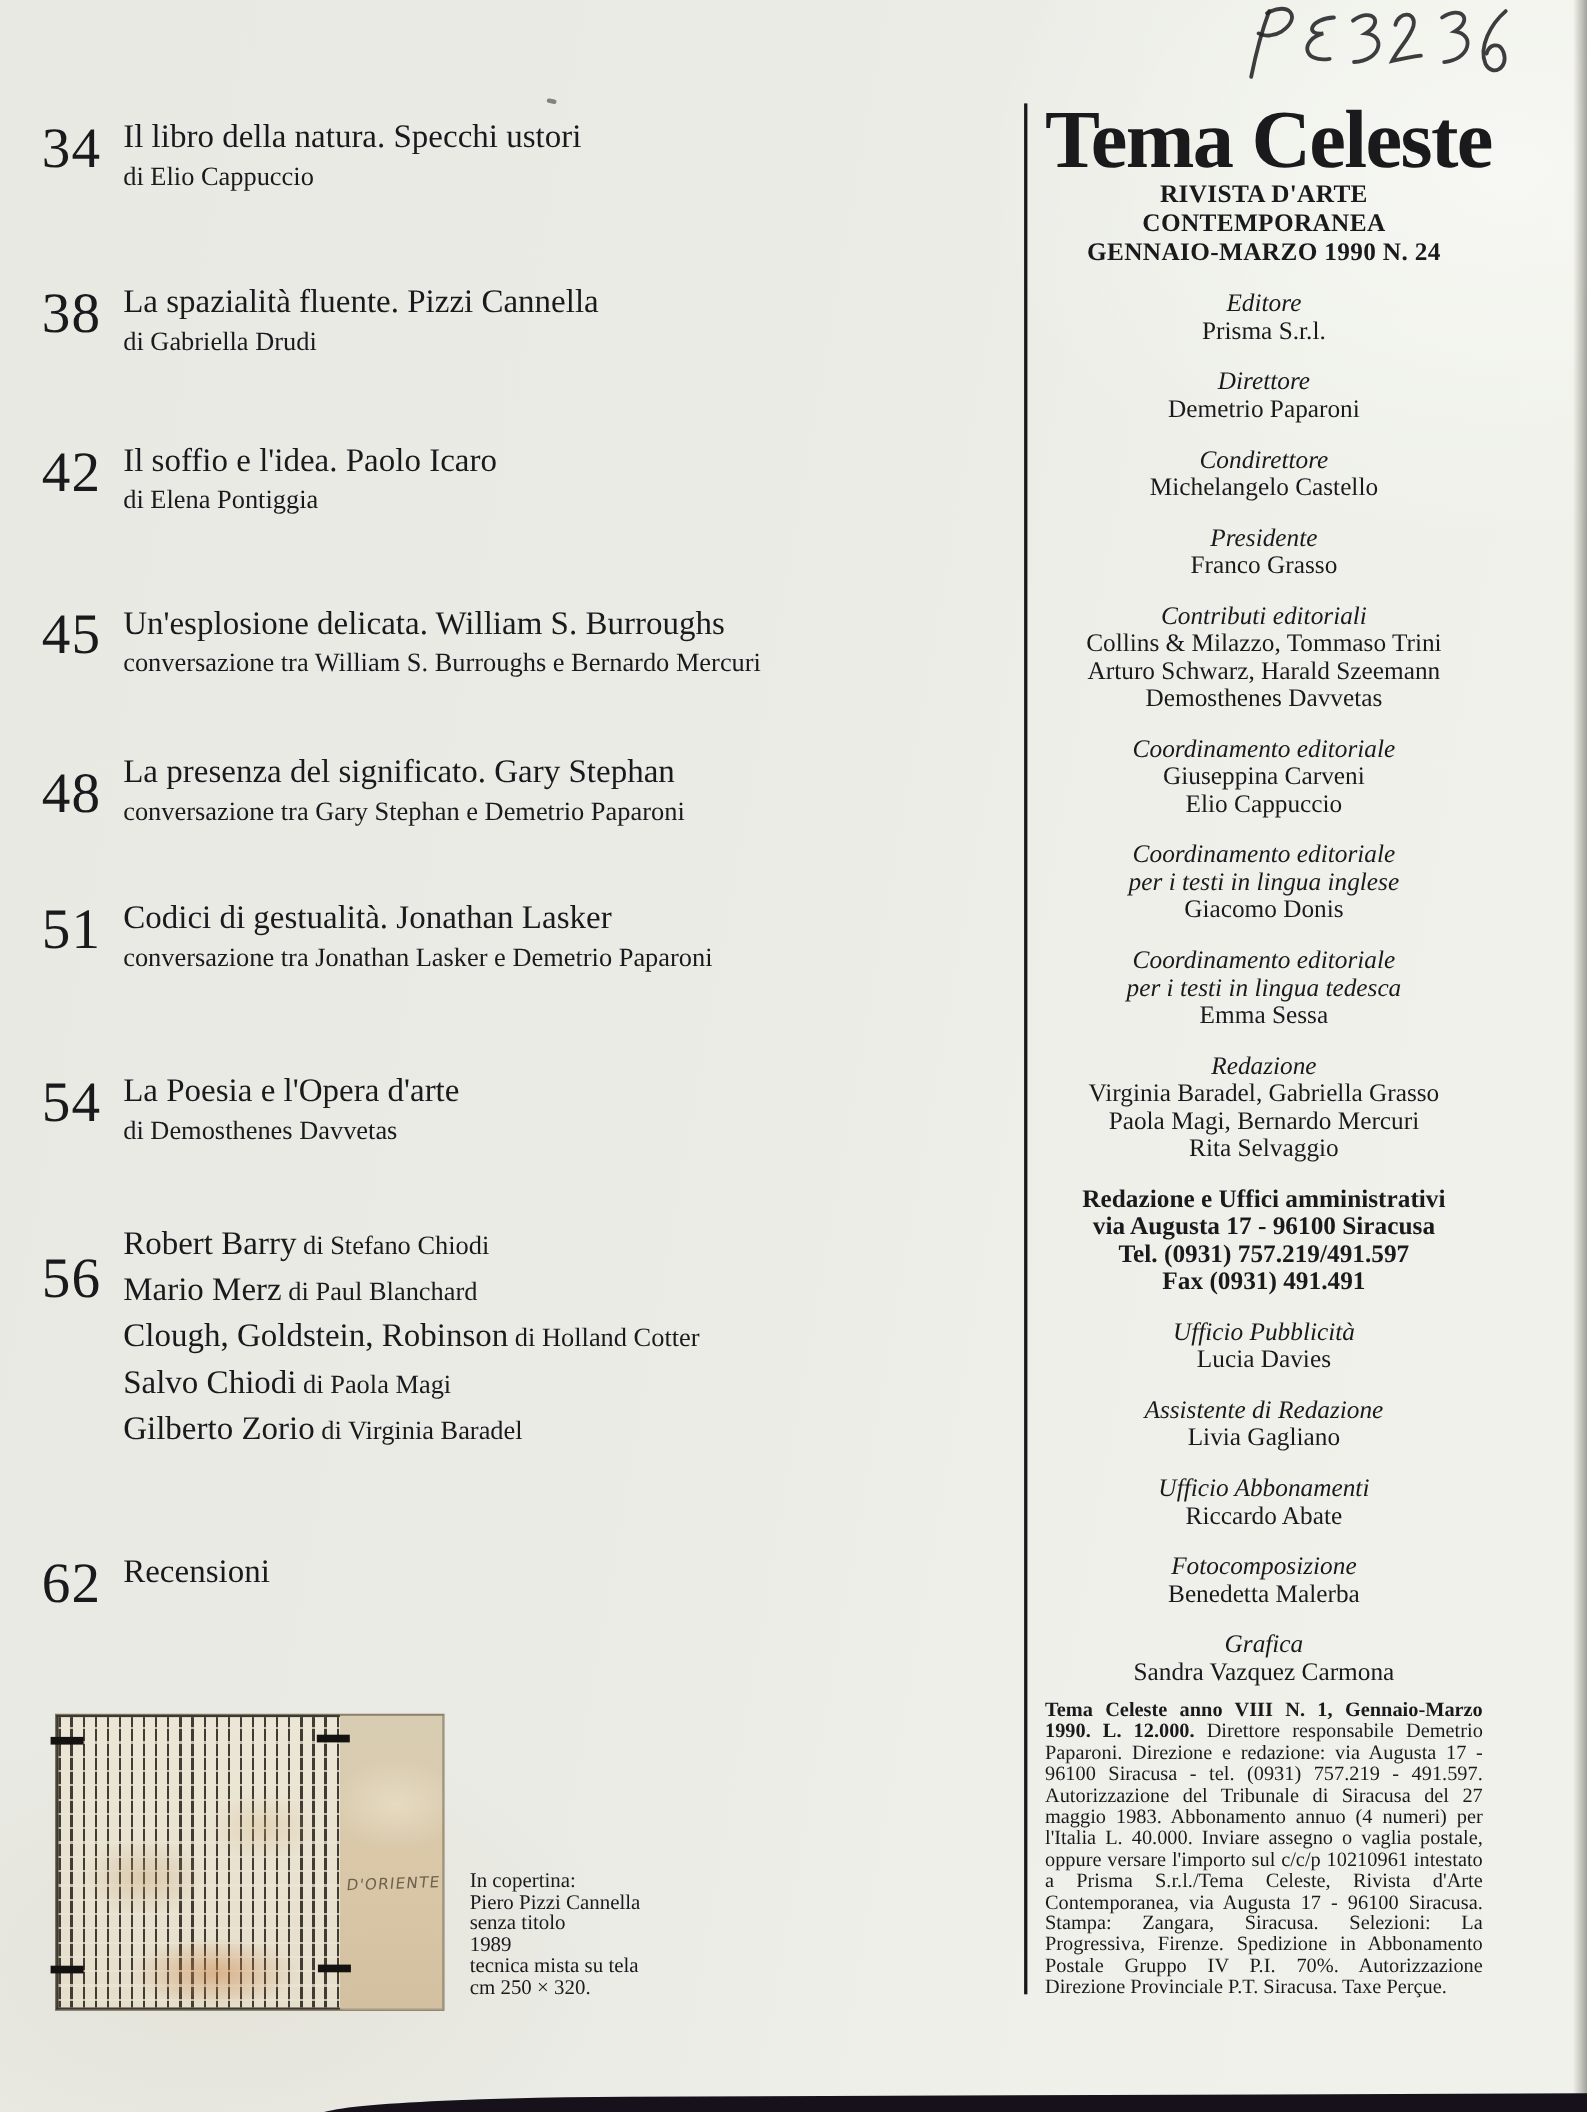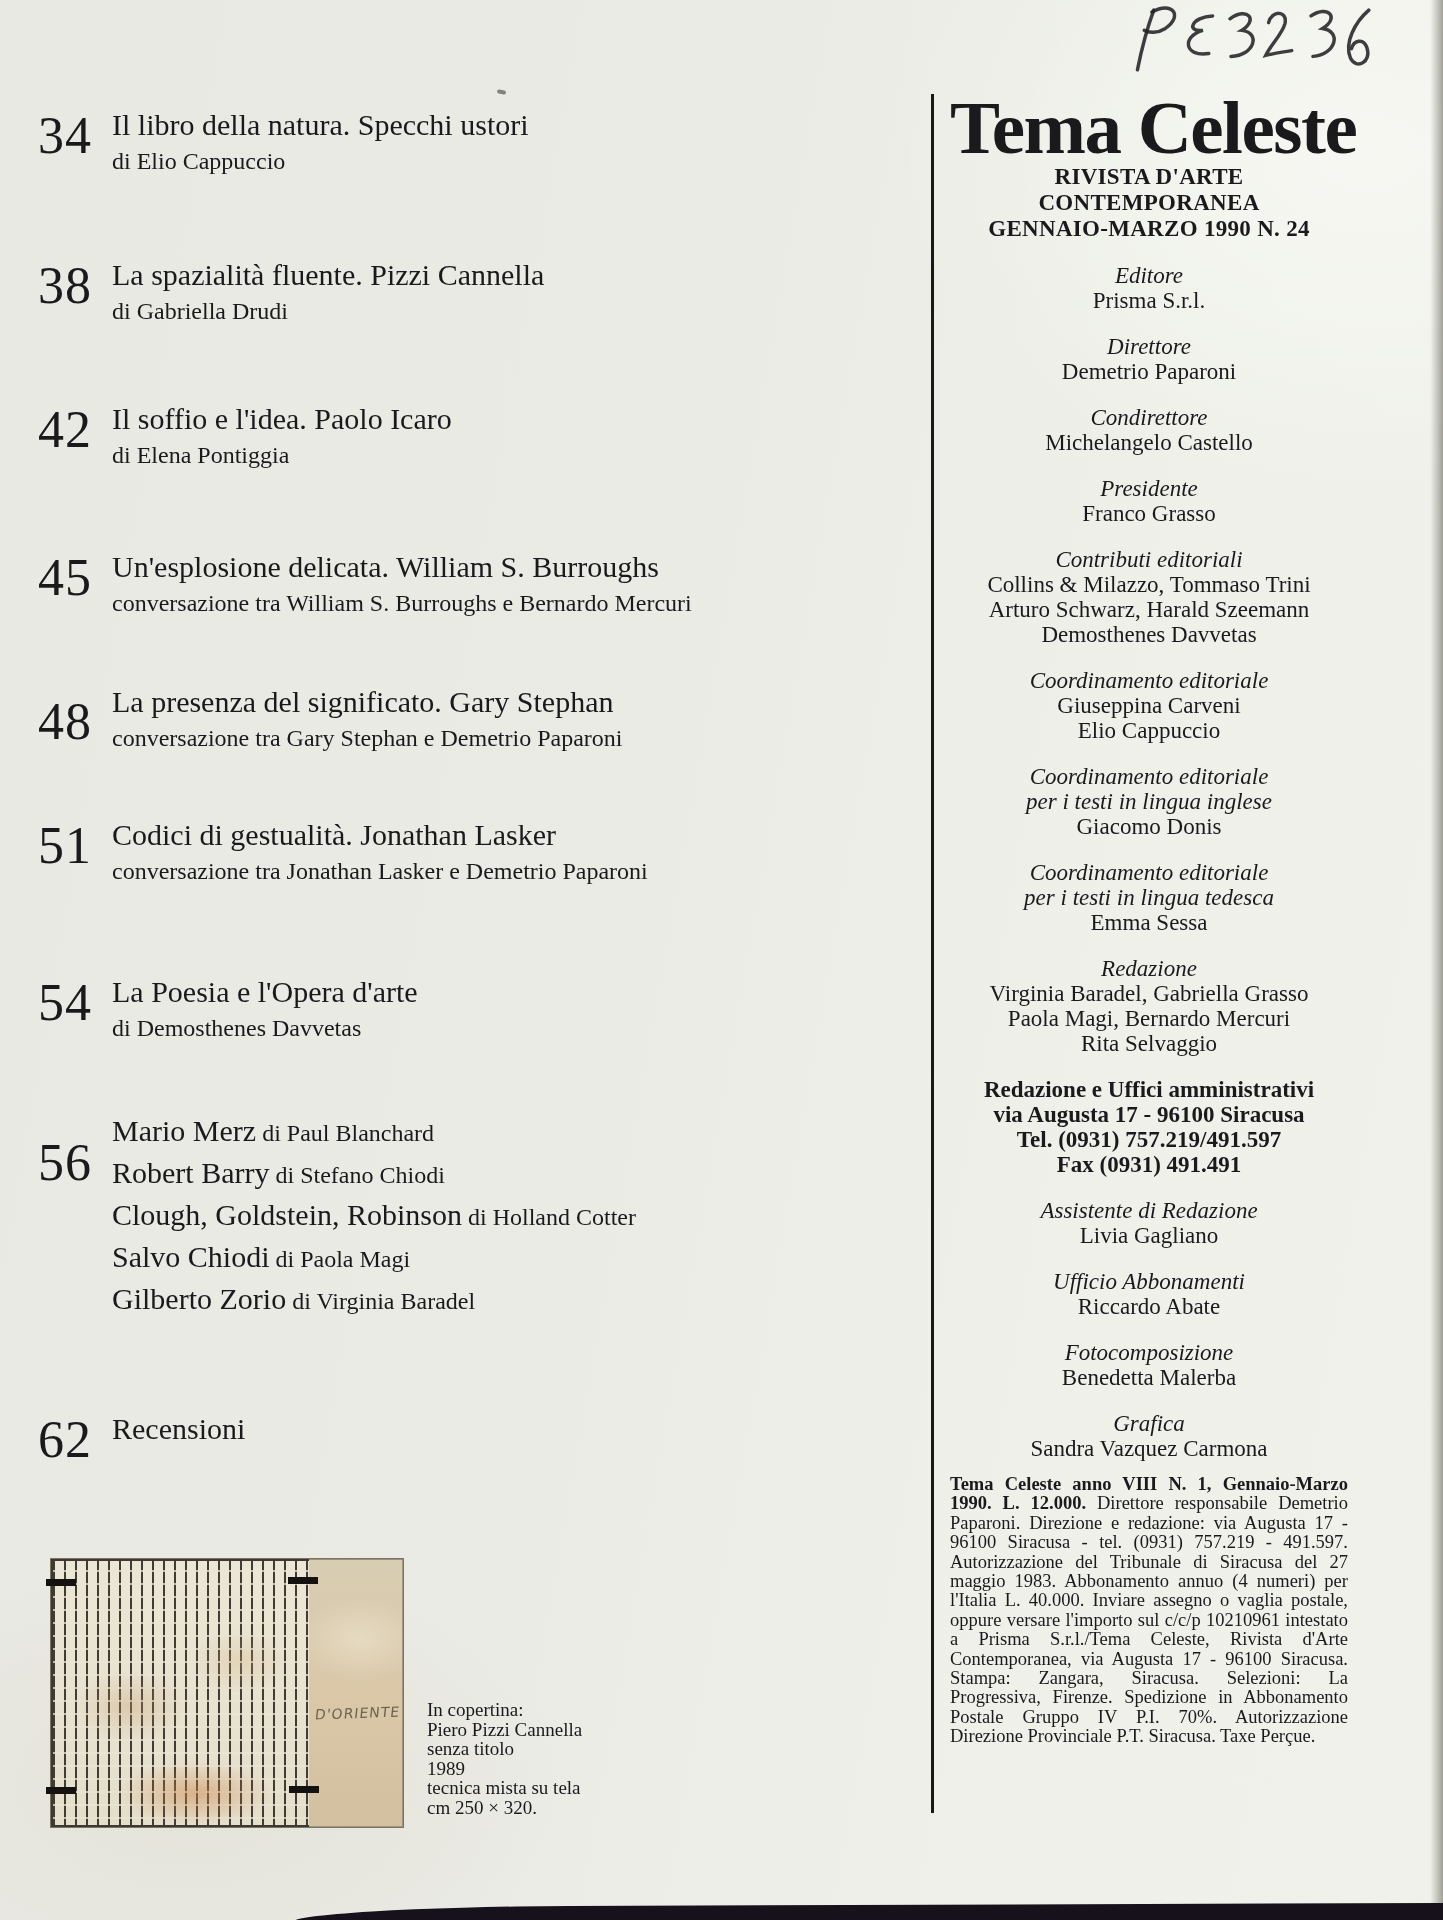--- a/index.html
+++ b/index.html
@@ -133,22 +133,22 @@
       <div class="toc-entry" style="top: 971px;">
         <div class="toc-num">54</div>
         <div class="toc-body">
           <div class="toc-title">La Poesia e l'Opera d'arte</div>
           <div class="toc-sub">di Demosthenes Davvetas</div>
         </div>
       </div>
       <div class="toc-entry" style="top: 1111px;">
         <div class="toc-num shift">56</div>
         <div class="toc-body">
+          <div class="toc-item"><span>Robert Barry</span><span class="by"> di Stefano Chiodi</span></div>
           <div class="toc-item"><span>Mario Merz</span><span class="by"> di Paul Blanchard</span></div>
-          <div class="toc-item"><span>Robert Barry</span><span class="by"> di Stefano Chiodi</span></div>
           <div class="toc-item"><span>Clough, Goldstein, Robinson</span><span class="by"> di Holland Cotter</span></div>
           <div class="toc-item"><span>Salvo Chiodi</span><span class="by"> di Paola Magi</span></div>
           <div class="toc-item"><span>Gilberto Zorio</span><span class="by"> di Virginia Baradel</span></div>
         </div>
       </div>
       <div class="toc-entry" style="top: 1408px;">
         <div class="toc-num">62</div>
         <div class="toc-body">
           <div class="toc-title">Recensioni</div>
         </div>
@@ -205,20 +205,24 @@
           <div class="mast-role">Redazione</div>
           <div class="mast-name">Virginia Baradel, Gabriella Grasso</div>
           <div class="mast-name">Paola Magi, Bernardo Mercuri</div>
           <div class="mast-name">Rita Selvaggio</div>
         </div>
         <div class="mast-section bold">
           <div>Redazione e Uffici amministrativi</div>
           <div class="mast-name">via Augusta 17 - 96100 Siracusa</div>
           <div class="mast-name">Tel. (0931) 757.219/491.597</div>
           <div class="mast-name">Fax (0931) 491.491</div>
+        </div>
+        <div class="mast-section">
+          <div class="mast-role">Ufficio Pubblicità</div>
+          <div class="mast-name">Lucia Davies</div>
         </div>
         <div class="mast-section">
           <div class="mast-role">Assistente di Redazione</div>
           <div class="mast-name">Livia Gagliano</div>
         </div>
         <div class="mast-section">
           <div class="mast-role">Ufficio Abbonamenti</div>
           <div class="mast-name">Riccardo Abate</div>
         </div>
         <div class="mast-section">

